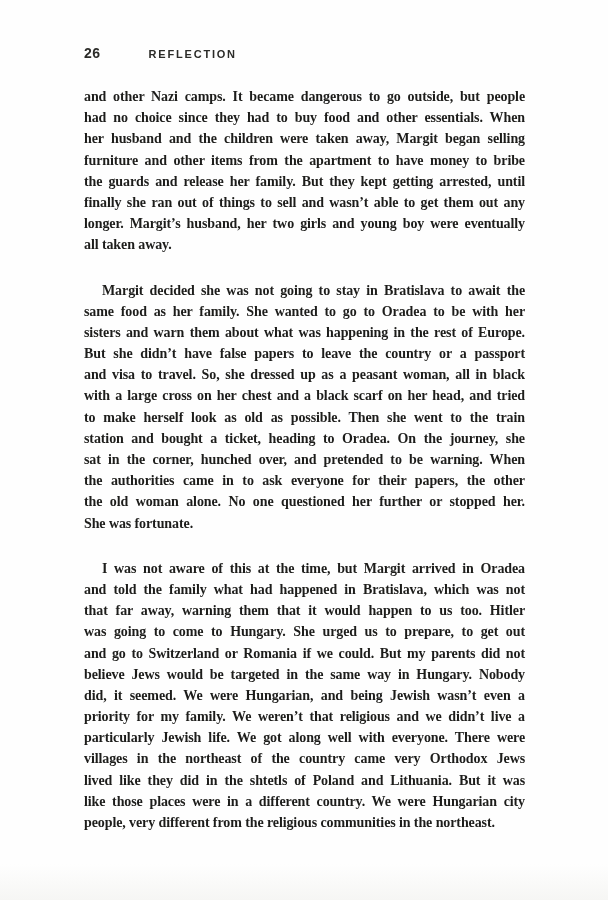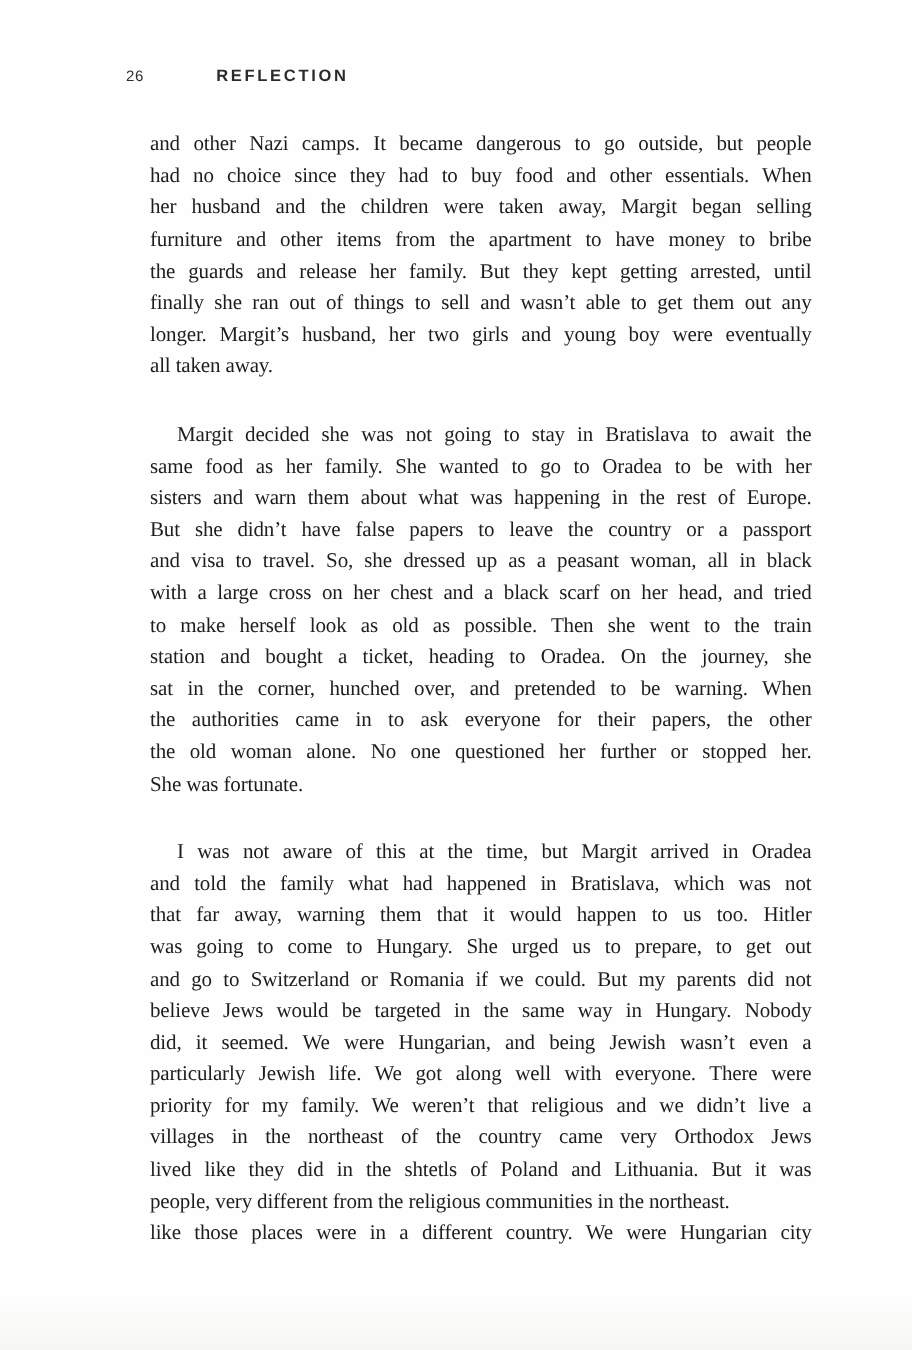--- a/index.html
+++ b/index.html
@@ -22,39 +22,40 @@
   .running-header {
     position: absolute;
     left: 84px;
     top: 45px;
     display: flex;
     align-items: baseline;
     font-family: "Liberation Sans", sans-serif;
     color: #2b2b28;
   }
   .page-number {
-    font-size: 10px;
-    font-weight: 400;
+    font-size: 14px;
+    font-weight: 700;
     letter-spacing: 0.5px;
   }
   .running-head {
     margin-left: 15px;
     font-size: 11px;
     font-weight: 700;
     letter-spacing: 1.8px;
     padding-left: 33px;
   }
   .body-text {
     position: absolute;
-    left: 100px;
+    left: 84px;
     top: 86px;
     width: 441px;
     color: #1d1d1b;
     font-size: 14px;
     letter-spacing: -0.1px;
+    font-weight: bold;
   }
   .paragraph {
     margin: 0;
   }
   .line {
     height: 21.2px;
     line-height: 21.2px;
     text-align: justify;
     text-align-last: justify;
     white-space: normal;
@@ -102,21 +103,21 @@
         <div class="line last">She was fortunate.</div>
       </div>
       <div class="paragraph">
         <div class="line indented">I was not aware of this at the time, but Margit arrived in Oradea</div>
         <div class="line">and told the family what had happened in Bratislava, which was not</div>
         <div class="line">that far away, warning them that it would happen to us too. Hitler</div>
         <div class="line">was going to come to Hungary. She urged us to prepare, to get out</div>
         <div class="line">and go to Switzerland or Romania if we could. But my parents did not</div>
         <div class="line">believe Jews would be targeted in the same way in Hungary. Nobody</div>
         <div class="line">did, it seemed. We were Hungarian, and being Jewish wasn’t even a</div>
+        <div class="line">priority for my family. We weren’t that religious and we didn’t live a</div>
         <div class="line">particularly Jewish life. We got along well with everyone. There were</div>
-        <div class="line">priority for my family. We weren’t that religious and we didn’t live a</div>
         <div class="line">villages in the northeast of the country came very Orthodox Jews</div>
         <div class="line">lived like they did in the shtetls of Poland and Lithuania. But it was</div>
+        <div class="line">like those places were in a different country. We were Hungarian city</div>
         <div class="line last">people, very different from the religious communities in the northeast.</div>
-        <div class="line">like those places were in a different country. We were Hungarian city</div>
       </div>
     </div>
 </div>
 
 </body></html>

